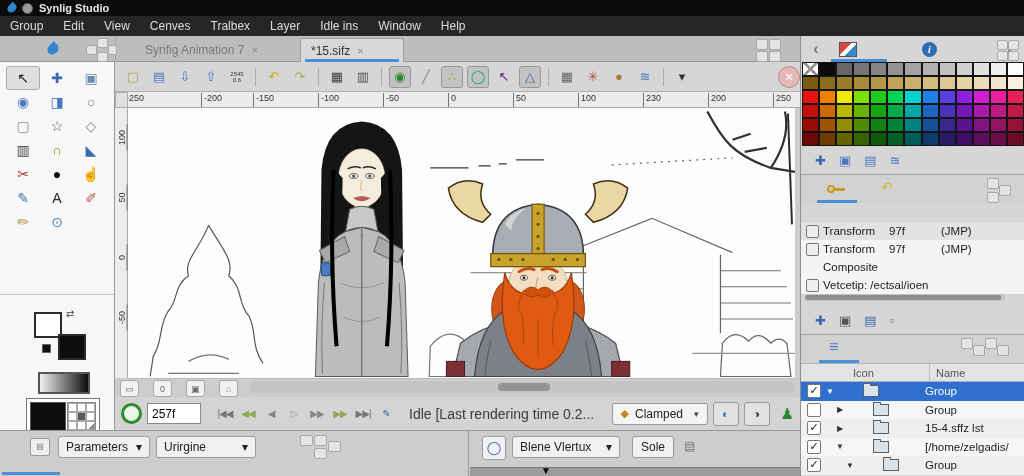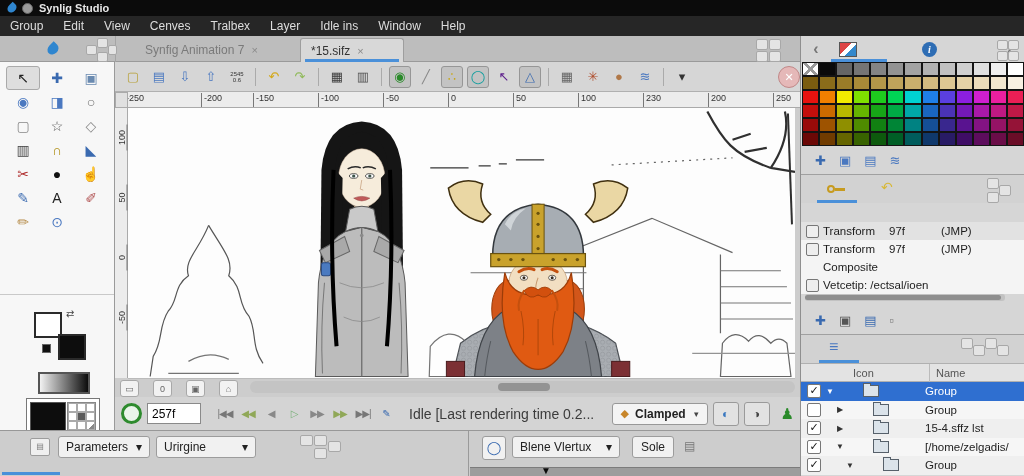--- a/index.html
+++ b/index.html
@@ -353,21 +353,21 @@
         <span class="pbtn" style="color: rgb(122, 176, 122);">▷</span>
         <span class="pbtn" style="color: rgb(136, 136, 136);">▶▶</span>
         <span class="pbtn" style="color: rgb(144, 168, 88);">▶▶</span>
         <span class="pbtn" style="color: rgb(119, 119, 119);">▶▶|</span>
         <span class="pbtn" style="color: rgb(58, 106, 176);">✎</span>
       </span>
     <span class="status">Idle [Last rendering time 0.2...</span>
     <span style="flex:1;"></span>
     <div class="dd" style="width:96px;">
       <span style="color:#c8862a;font-size:11px;">◆</span>
-      <span style="flex:1;font-weight:bold;">Clamped</span>
+      <span style="flex:1;">Clamped</span>
       <span class="arr">▾</span>
     </div>
     <span class="kbtn" style="color:#3a78c0;">◐</span>
     <span class="kbtn" style="color:#444;">◑</span>
     <span style="color:#2a8a2a;font-size:15px;margin:0 6px;">♟</span>
   </div>
 
   <div class="bottombar">
     <div class="abs" style="left:30px;top:7px;width:18px;height:16px;background:#efefef;border:1px solid #9c9c9c;border-radius:2px;font-size:8px;color:#777;text-align:center;line-height:16px;">▤</div>
     <div class="bbtn" style="left:58px;top:5px;width:92px;">

